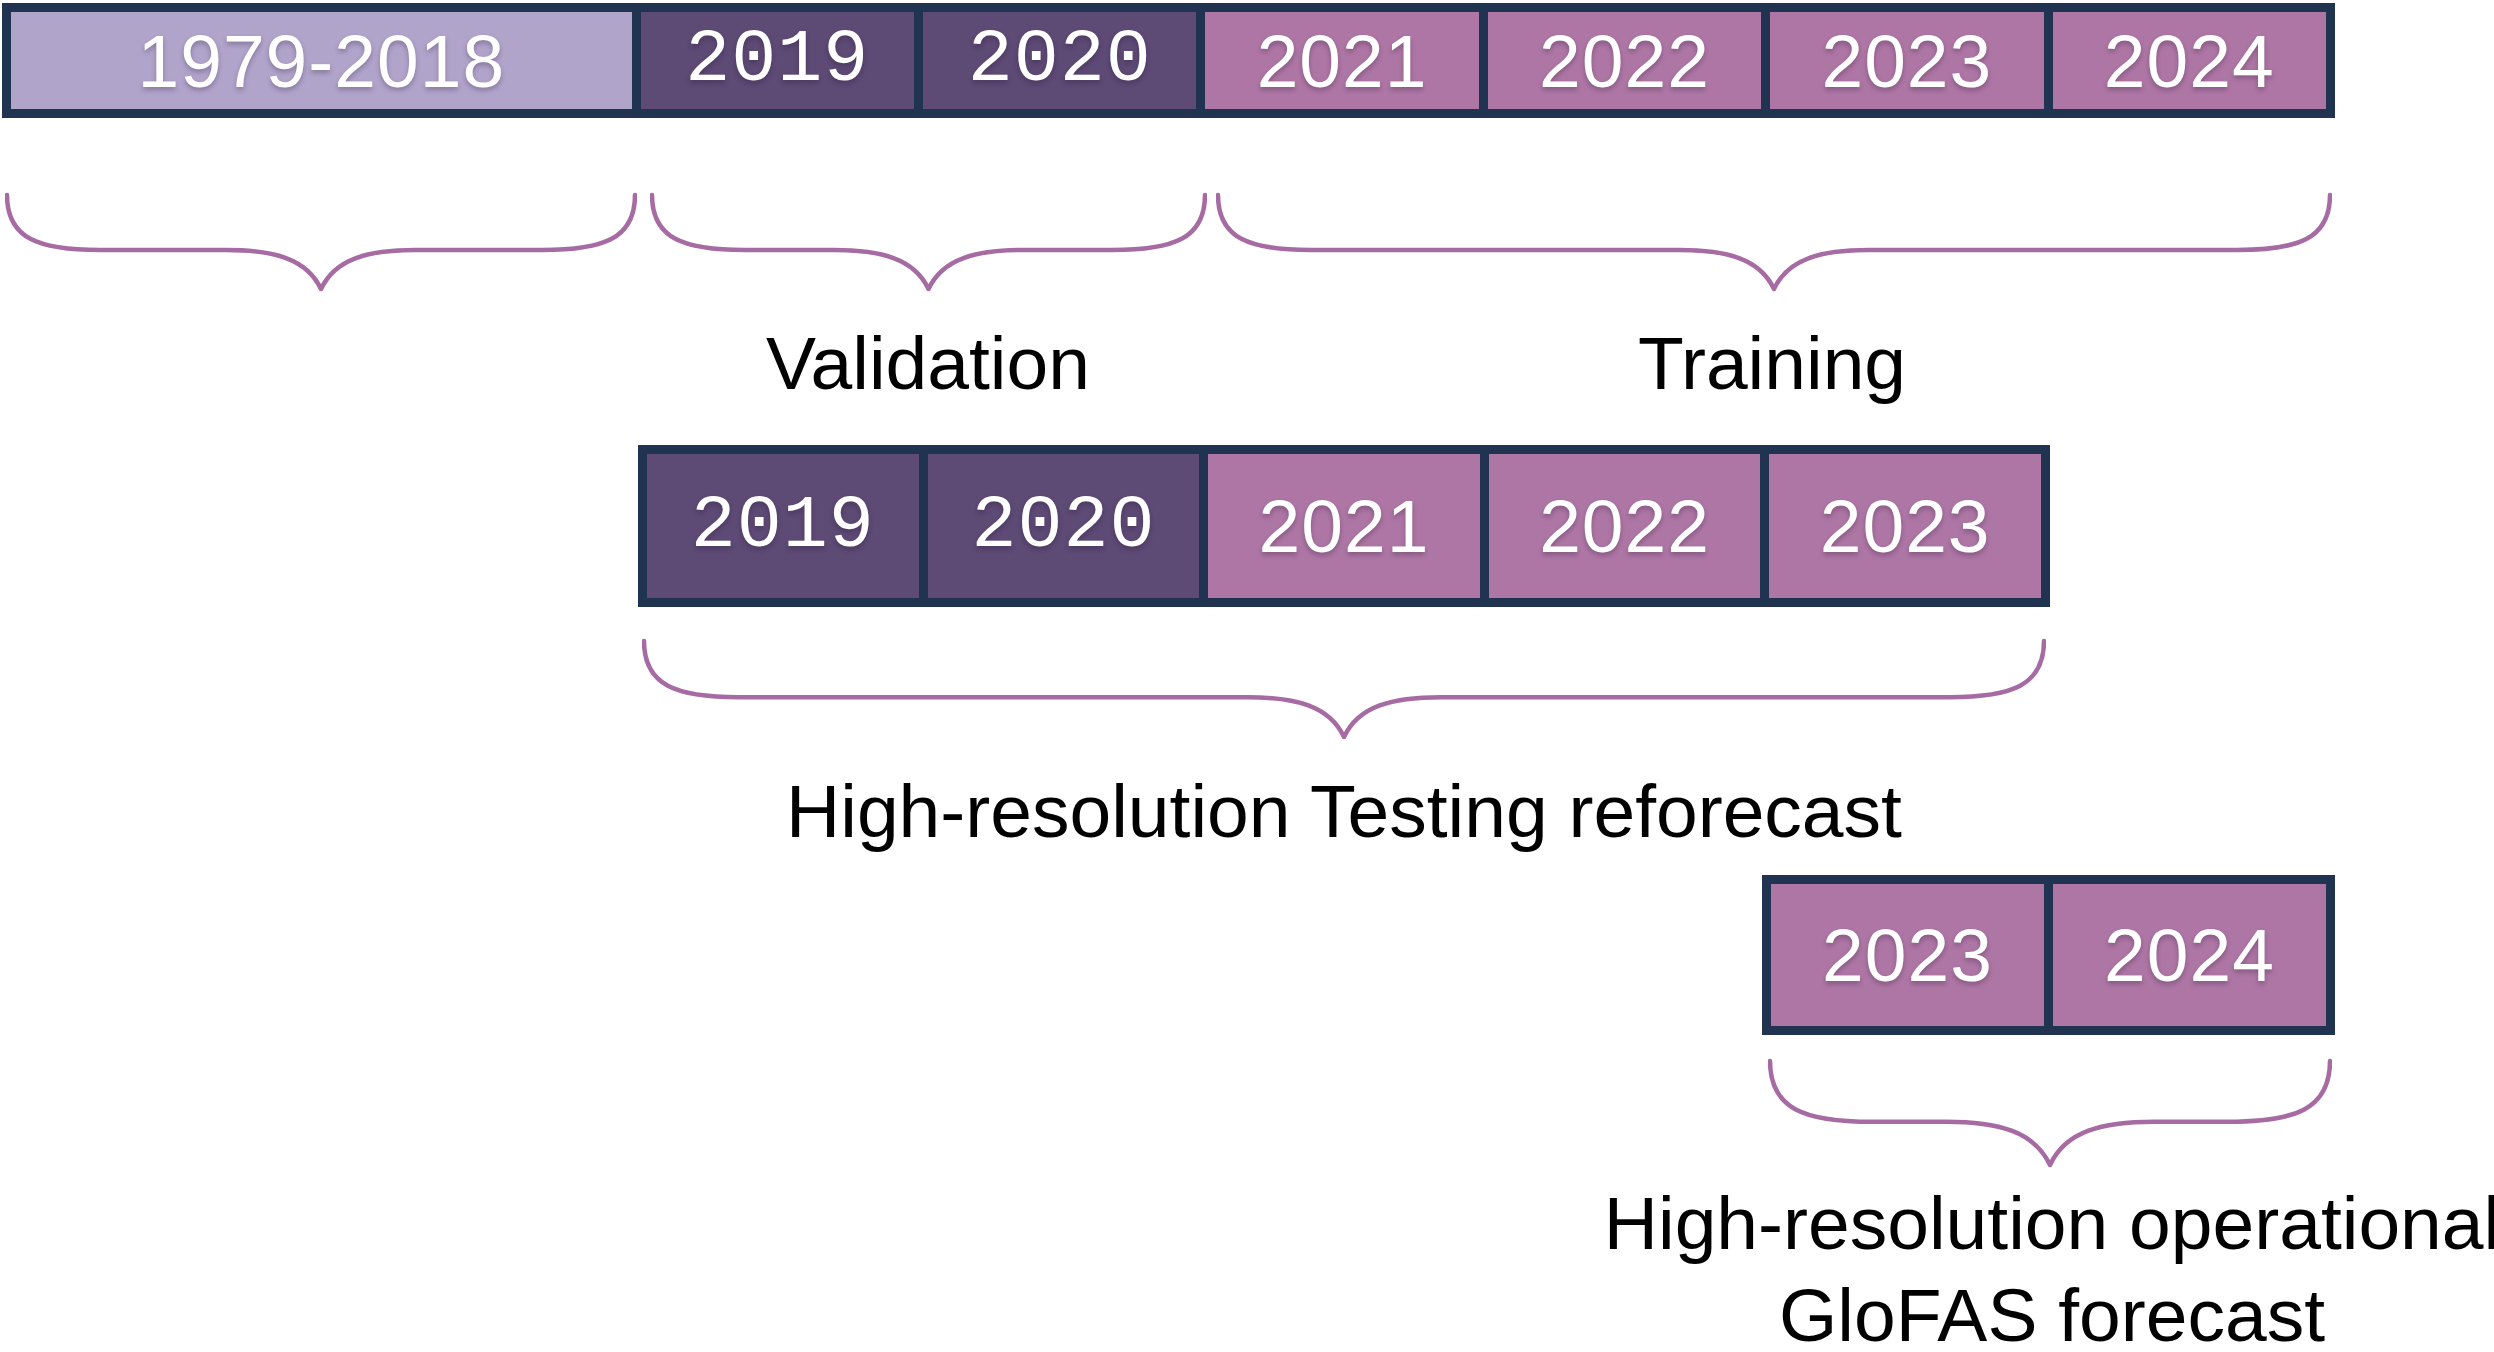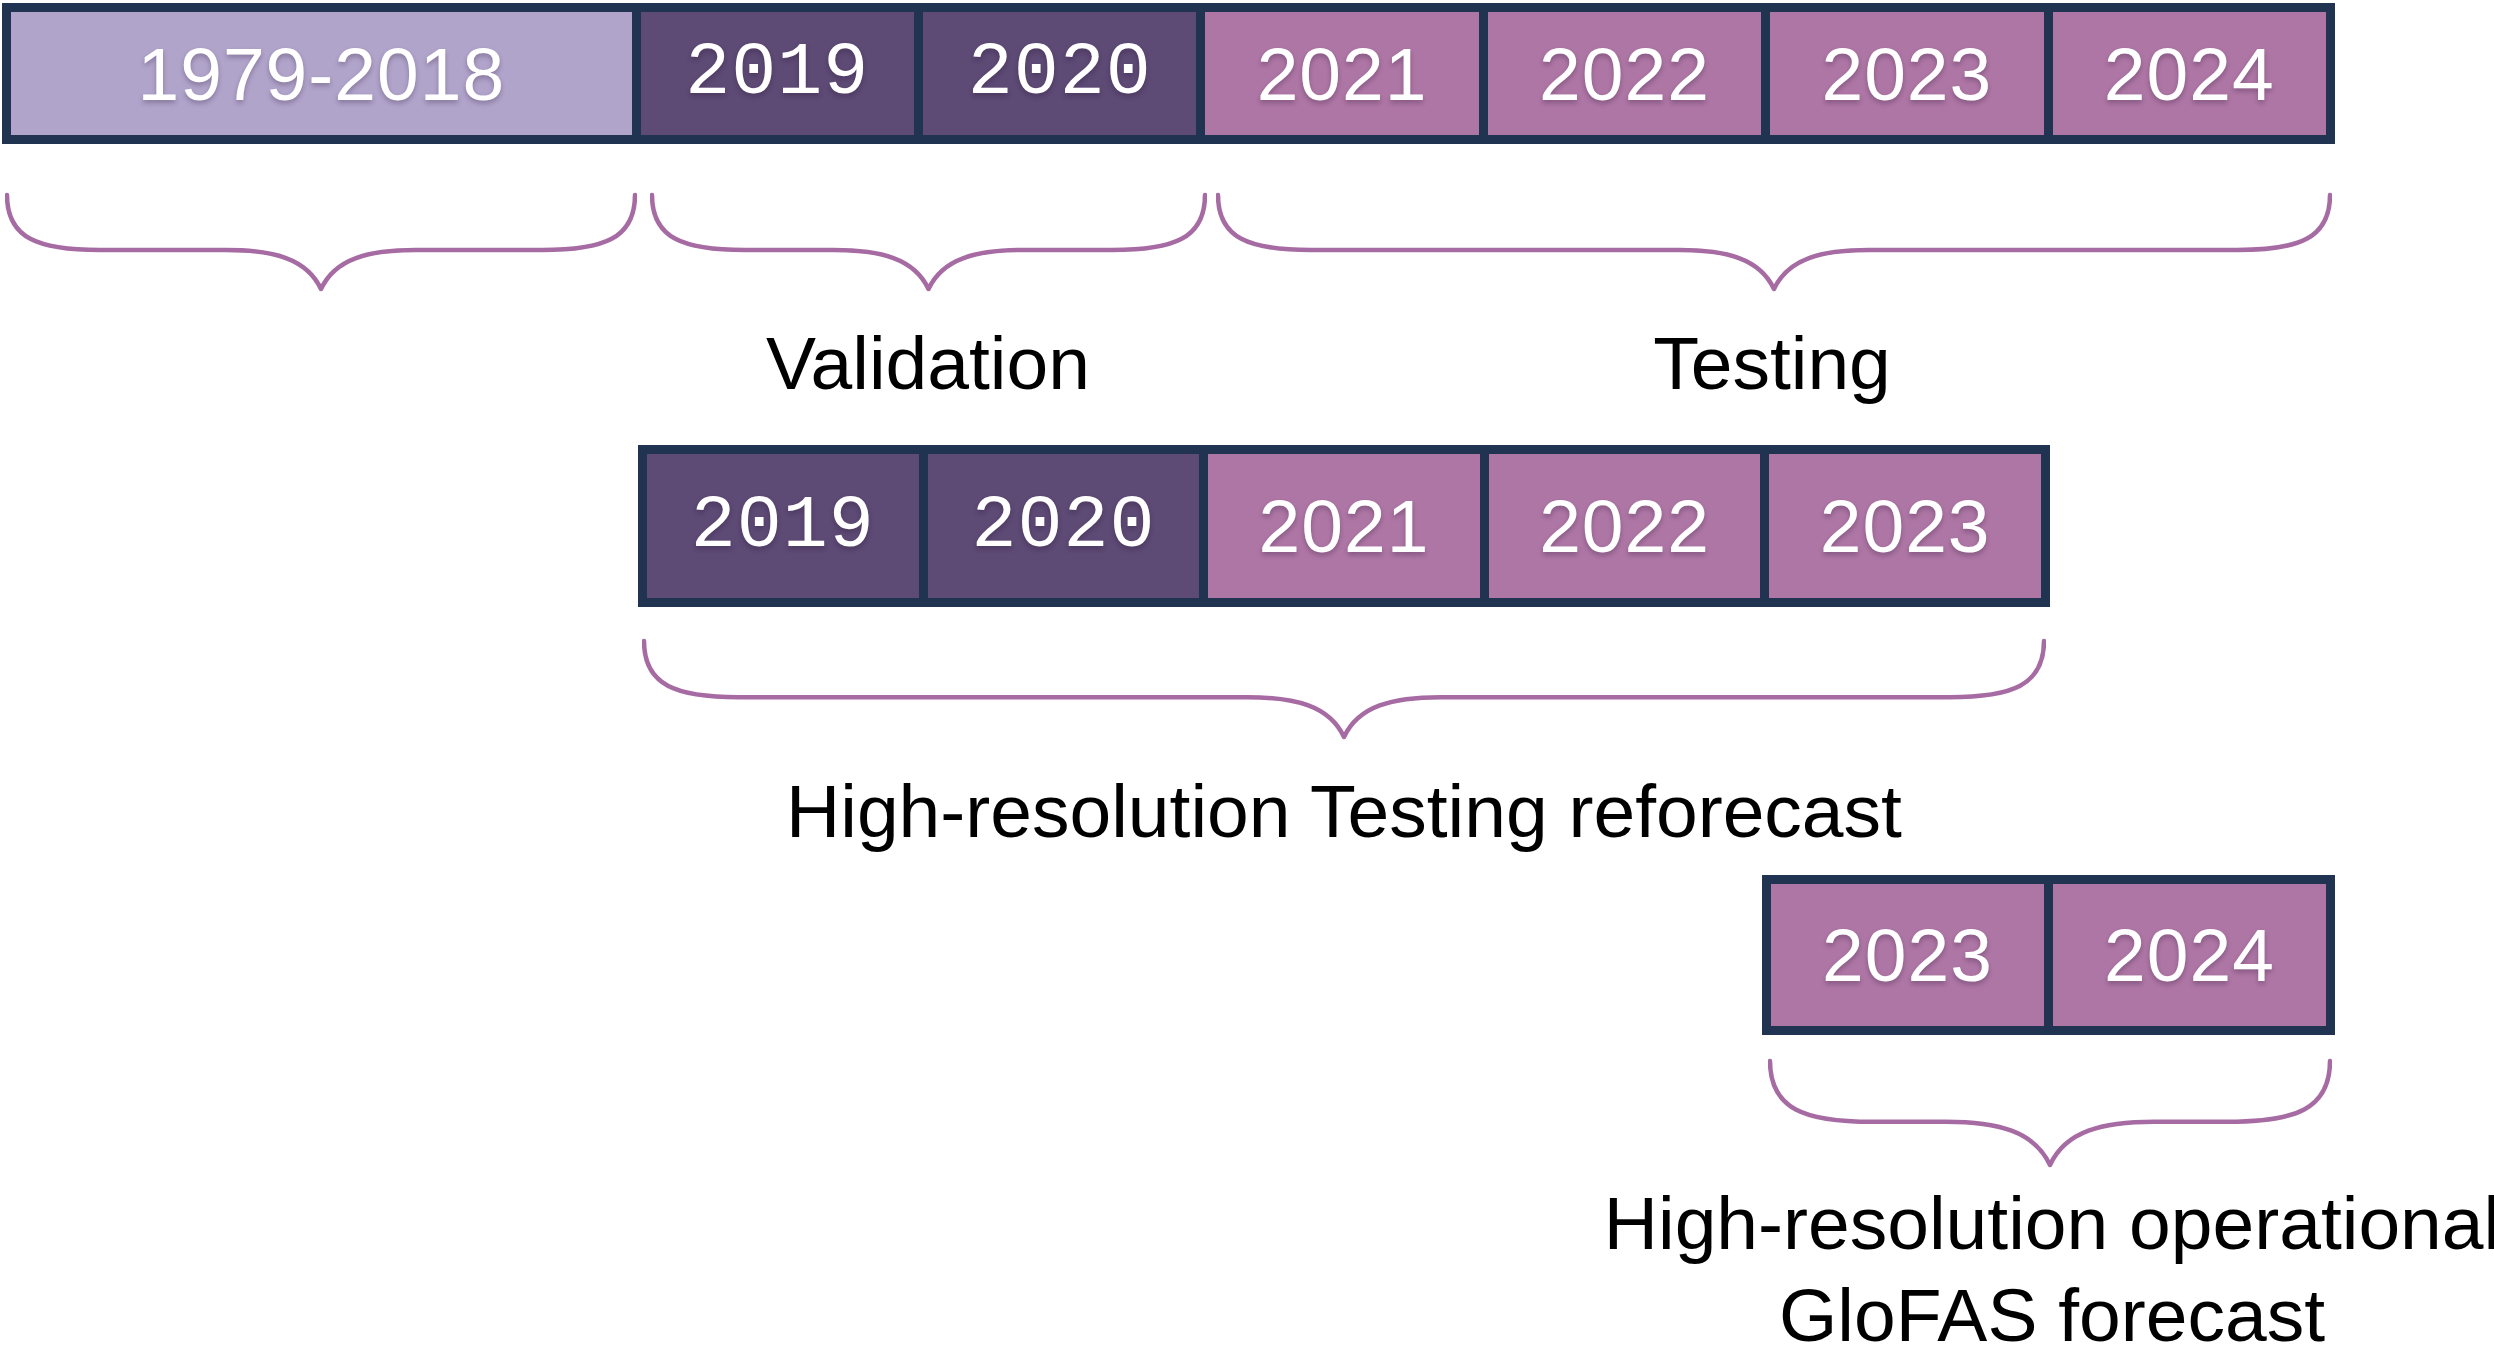--- a/index.html
+++ b/index.html
@@ -47,21 +47,21 @@
     line-height:1.22;
     text-align:center;
     white-space:nowrap;
   }
 </style>
 </head>
 <body>
 
 <div id="canvas" style="--background: #ffffff; --frame: #203350; --block-light: #b1a4cb; --block-dark: #5d4a75; --block-mauve: #ae76a5; --brace: #a76ba3; --year-text: #ffffff; --label-text: #000000;">
 
-  <div class="bar" style="left:2px;top:3px;width:2333px;height:141px;">
+  <div class="bar" style="left:2px;top:3px;width:2333px;height:115px;">
       <div class="segment tone-light" style="flex: 2.27 1 0px;">1979-2018</div>
       <div class="segment tone-dark" style="flex: 1 1 0px;">2019</div>
       <div class="segment tone-dark" style="flex: 1 1 0px;">2020</div>
       <div class="segment tone-mauve" style="flex: 1 1 0px;">2021</div>
       <div class="segment tone-mauve" style="flex: 1 1 0px;">2022</div>
       <div class="segment tone-mauve" style="flex: 1 1 0px;">2023</div>
       <div class="segment tone-mauve" style="flex: 1 1 0px;">2024</div>
     </div>
 
   <div class="brace" style="left:5px;top:192px;width:632px;height:100px;">
@@ -74,21 +74,21 @@
         <path d="M 2 3 C 2 46.4, 33.25 57.99999999999999, 95 57.99999999999999 L 183.5 57.99999999999999 C 231 57.99999999999999, 264.25 66.39999999999999, 278.5 97 C 292.75 66.39999999999999, 326 57.99999999999999, 373.5 57.99999999999999 L 462 57.99999999999999 C 523.75 57.99999999999999, 555 46.4, 555 3"></path>
       </svg>
     </div>
   <div class="brace" style="left:1216px;top:192px;width:1116px;height:100px;">
       <svg viewBox="0 0 1116 100" preserveAspectRatio="none">
         <path d="M 2 3 C 2 46.4, 33.25 57.99999999999999, 95 57.99999999999999 L 463 57.99999999999999 C 510.5 57.99999999999999, 543.75 66.39999999999999, 558 97 C 572.25 66.39999999999999, 605.5 57.99999999999999, 653 57.99999999999999 L 1021 57.99999999999999 C 1082.75 57.99999999999999, 1114 46.4, 1114 3"></path>
       </svg>
     </div>
 
   <div class="diagram-label" style="left:928px;top:318px;">Validation</div>
-  <div class="diagram-label" style="left:1772px;top:318px;">Testing</div>
+  <div class="diagram-label" style="left:1772px;top:318px;">Training</div>
 
   <div class="bar" style="left:638px;top:445px;width:1412px;height:162px;">
       <div class="segment tone-dark" style="flex: 1 1 0px;">2019</div>
       <div class="segment tone-dark" style="flex: 1 1 0px;">2020</div>
       <div class="segment tone-mauve" style="flex: 1 1 0px;">2021</div>
       <div class="segment tone-mauve" style="flex: 1 1 0px;">2022</div>
       <div class="segment tone-mauve" style="flex: 1 1 0px;">2023</div>
     </div>
 
   <div class="brace" style="left:642px;top:638px;width:1404px;height:102px;">

